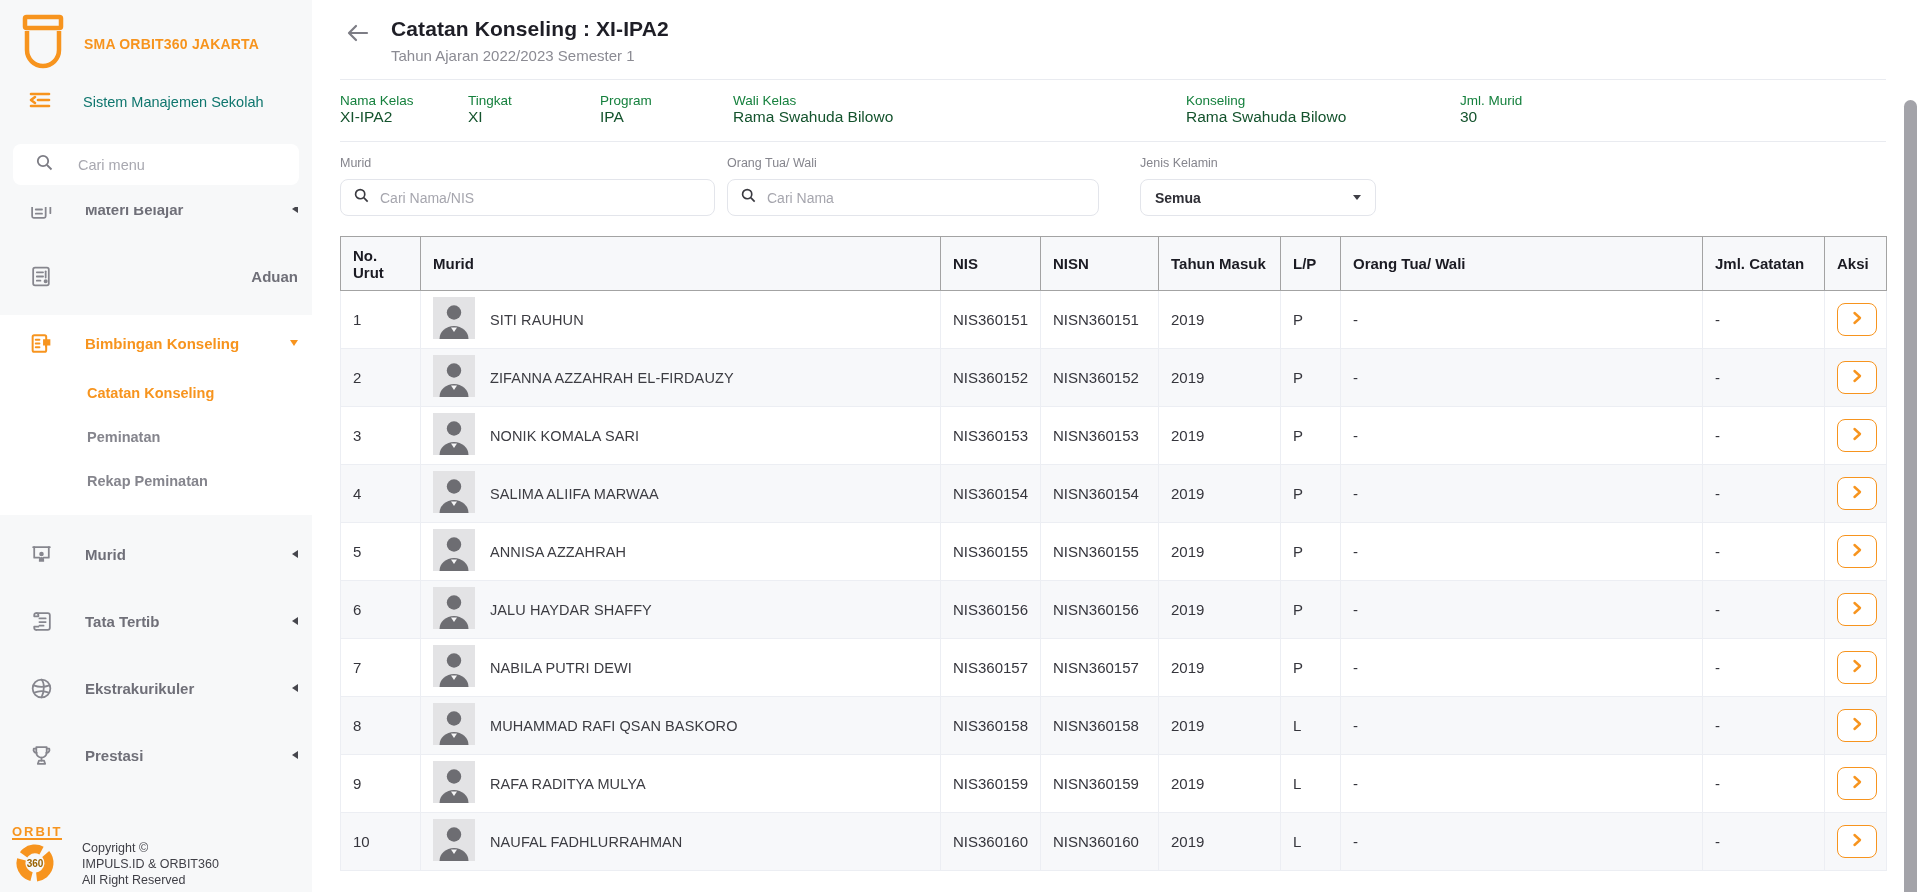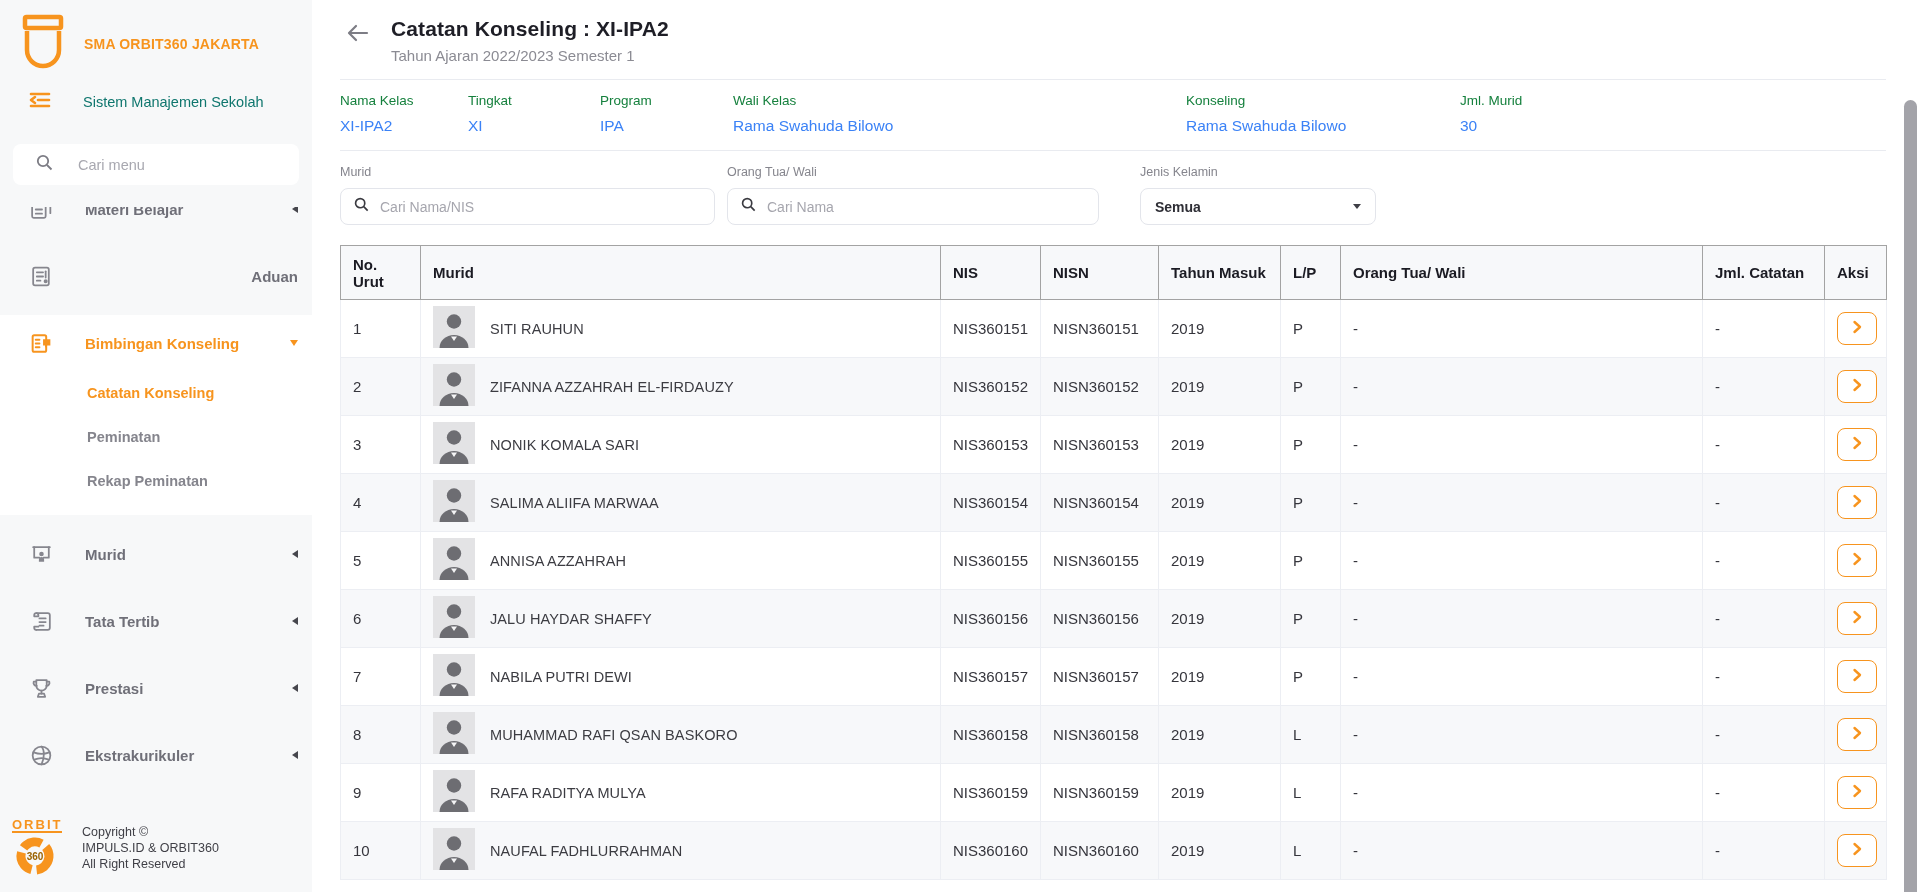--- a/index.html
+++ b/index.html
@@ -32,40 +32,40 @@
                 border-bottom:4px solid transparent; border-right:6px solid #46464d; }
   .caret-down-orange { width:0; height:0; border-left:4.5px solid transparent;
                 border-right:4.5px solid transparent; border-top:6px solid #F7941E; }
   .menu-group.active { background:#fff; margin-top:11px; padding-bottom:12px; }
   .menu-group.active .menu-item { margin-top:0; }
   .sub-item { height:44px; display:flex; align-items:center; padding-left:87px;
               font-size:14.5px; font-weight:600; color:#85858d; cursor:pointer; }
   .sub-item.active { color:#F7941E; font-weight:700; }
 
   .sfooter { position:absolute; left:0; bottom:0; width:312px; height:84px; background:#F7F8F9;
-             display:flex; align-items:center; padding:0 10px 4px 12px; gap:12px; z-index:3; }
+             display:flex; align-items:flex-end; padding:0 10px 4px 12px; gap:12px; z-index:3; }
   .orbit { width:58px; text-align:left; }
   .orbit-word { color:#F7941E; font-weight:800; font-size:13px; letter-spacing:2px;
                 border-bottom:2px solid #F7941E; display:inline-block; line-height:13px; }
   .copy { font-size:12.5px; color:#3f3f46; line-height:16px; }
 
   
   .main { position:absolute; left:312px; top:0; width:1608px; height:892px; background:#fff;
           padding:0 0 0 28px; }
   .phead { display:flex; align-items:flex-start; padding-top:17px; }
   .back { background:none; border:0; cursor:pointer; padding:6px 0 0 6px; }
   .ptitles { margin-left:21px; }
   .ptitles h1 { font-size:21px; font-weight:700; color:#1e1e26; letter-spacing:.1px; }
   .psub { font-size:15px; color:#8b8b93; margin-top:6px; }
   .divider { width:1546px; border-top:1px solid #e9ebf0; margin-top:15px; }
 
   .cinfo { width:1546px; display:grid; grid-template-columns:128px 132px 133px 453px 274px 1fr;
            padding:13px 0 15px 0; border-bottom:1px solid #e9ebf0; }
   .cinfo .lbl { font-size:13.5px; color:#15803d; }
-  .cinfo .val { font-size:15.5px; color:#3b82f6; margin-top:9px; }
+  .cinfo .val { font-size:15.5px; color:#14532d; }
 
   .filters { display:flex; margin-top:14px; }
   .fgroup label { display:block; font-size:12.5px; color:#85858d; margin-bottom:9px; }
   .finput { height:37px; border:1px solid #e3e5eb; border-radius:8px; background:#fff;
             display:flex; align-items:center; padding:0 10px 0 13px; gap:11px; }
   .finput input { border:0; outline:none; font-size:14px; color:#3a3a40; width:100%;
                   font-family:inherit; background:transparent; }
   .finput input::placeholder { color:#a6a6ae; }
   .g1 { width:375px; }
   .g2 { width:372px; margin-left:12px; }
@@ -203,40 +203,40 @@
               <line x1="10" y1="12.5" x2="16" y2="12.5"></line>
               <line x1="10" y1="16" x2="14" y2="16"></line>
             </svg>
           </span>
           <span class="mi-label">Tata Tertib</span>
           <span class="caret caret-left"></span>
         </div>
         <div class="menu-item">
           <span class="mi-icon">
             <svg width="25" height="25" viewBox="0 0 24 24" fill="none" stroke="#86868e" stroke-width="1.7" stroke-linecap="round" stroke-linejoin="round">
+              <circle cx="12" cy="12" r="8.5"></circle>
+              <path d="M12 3.5 c3 3 3 11 0 17"></path>
+              <path d="M4.5 9 c5 2 10 2 15 0"></path>
+              <path d="M5 16 c4.5 -2 9.5 -2 14 0"></path>
+            </svg>
+          </span>
+          <span class="mi-label">Ekstrakurikuler</span>
+          <span class="caret caret-left"></span>
+        </div>
+        <div class="menu-item">
+          <span class="mi-icon">
+            <svg width="25" height="25" viewBox="0 0 24 24" fill="none" stroke="#86868e" stroke-width="1.7" stroke-linecap="round" stroke-linejoin="round">
               <path d="M7 4 h10 v5 a5 5 0 0 1 -10 0 z"></path>
               <path d="M7 5.5 H4.5 a3 3 0 0 0 3 4"></path>
               <path d="M17 5.5 h2.5 a3 3 0 0 1 -3 4"></path>
               <line x1="12" y1="14" x2="12" y2="17"></line>
               <path d="M8.5 20 h7 l-1 -3 h-5 z"></path>
             </svg>
           </span>
           <span class="mi-label">Prestasi</span>
-          <span class="caret caret-left"></span>
-        </div>
-        <div class="menu-item">
-          <span class="mi-icon">
-            <svg width="25" height="25" viewBox="0 0 24 24" fill="none" stroke="#86868e" stroke-width="1.7" stroke-linecap="round" stroke-linejoin="round">
-              <circle cx="12" cy="12" r="8.5"></circle>
-              <path d="M12 3.5 c3 3 3 11 0 17"></path>
-              <path d="M4.5 9 c5 2 10 2 15 0"></path>
-              <path d="M5 16 c4.5 -2 9.5 -2 14 0"></path>
-            </svg>
-          </span>
-          <span class="mi-label">Ekstrakurikuler</span>
           <span class="caret caret-left"></span>
         </div>
         <div class="menu-item">
           <span class="mi-icon">
             <svg width="25" height="25" viewBox="0 0 24 24" fill="none" stroke="#86868e" stroke-width="1.7" stroke-linecap="round" stroke-linejoin="round">
               <rect x="4" y="6" width="16" height="12" rx="1.5"></rect>
               <path d="M14 15 l5 -5 2 2 -5 5 -2.5 .5 z" fill="#86868e" stroke="none"></path>
             </svg>
           </span>
         </div>

